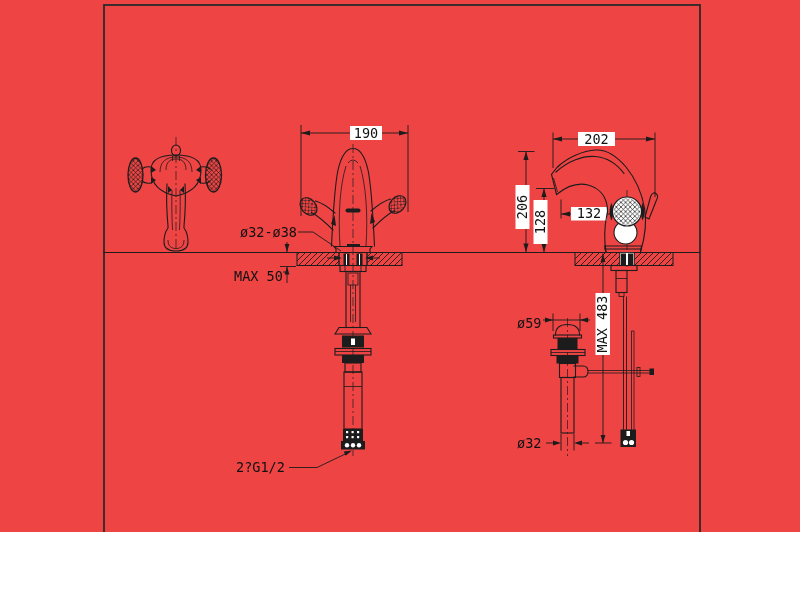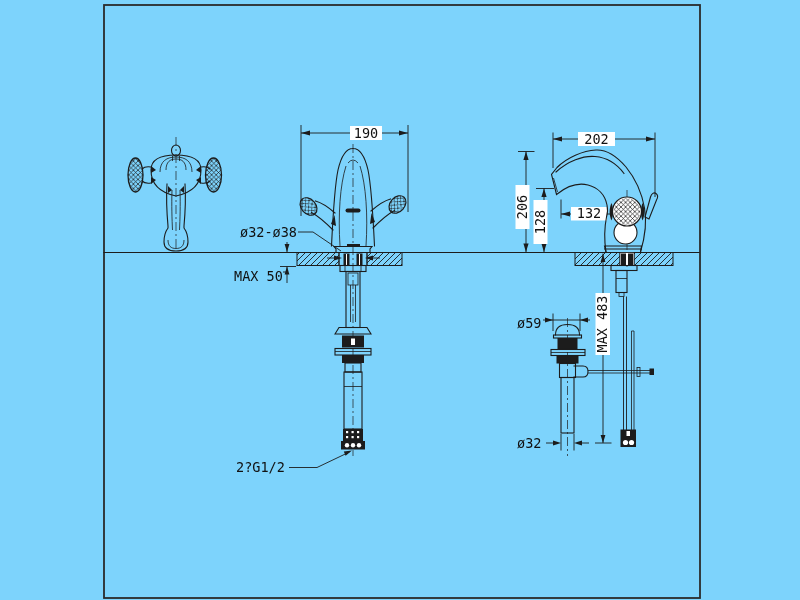--- a/index.html
+++ b/index.html
@@ -1,16 +1,16 @@
 <!DOCTYPE html>
 <html><head>
 <meta charset="utf-8">
 <style>
   html,body{margin:0;padding:0;background:#ffffff;}
-  #stage{position:relative;width:800px;height:600px;background:#7dd3fc;overflow:hidden;}
+  #stage{position:relative;width:800px;height:532px;background:#ef4444;overflow:hidden;}
   svg{position:absolute;left:0;top:0;}
   .ln{stroke:#1c1c1c;stroke-width:1.1;fill:none;stroke-linecap:square;}
   .thin{stroke:#1c1c1c;stroke-width:0.8;fill:none;}
   .dimln{stroke:#1c1c1c;stroke-width:0.9;fill:none;}
   .cl{stroke:#1c1c1c;stroke-width:0.7;fill:none;stroke-dasharray:9 3 2 3;}
   .fil{fill:#1c1c1c;stroke:none;}
   .wht{fill:#ffffff;stroke:none;}
   .dim{font:13.5px "DejaVu Sans Mono","Liberation Mono",monospace;fill:#111;}
   .mid{text-anchor:middle;}
 </style>

